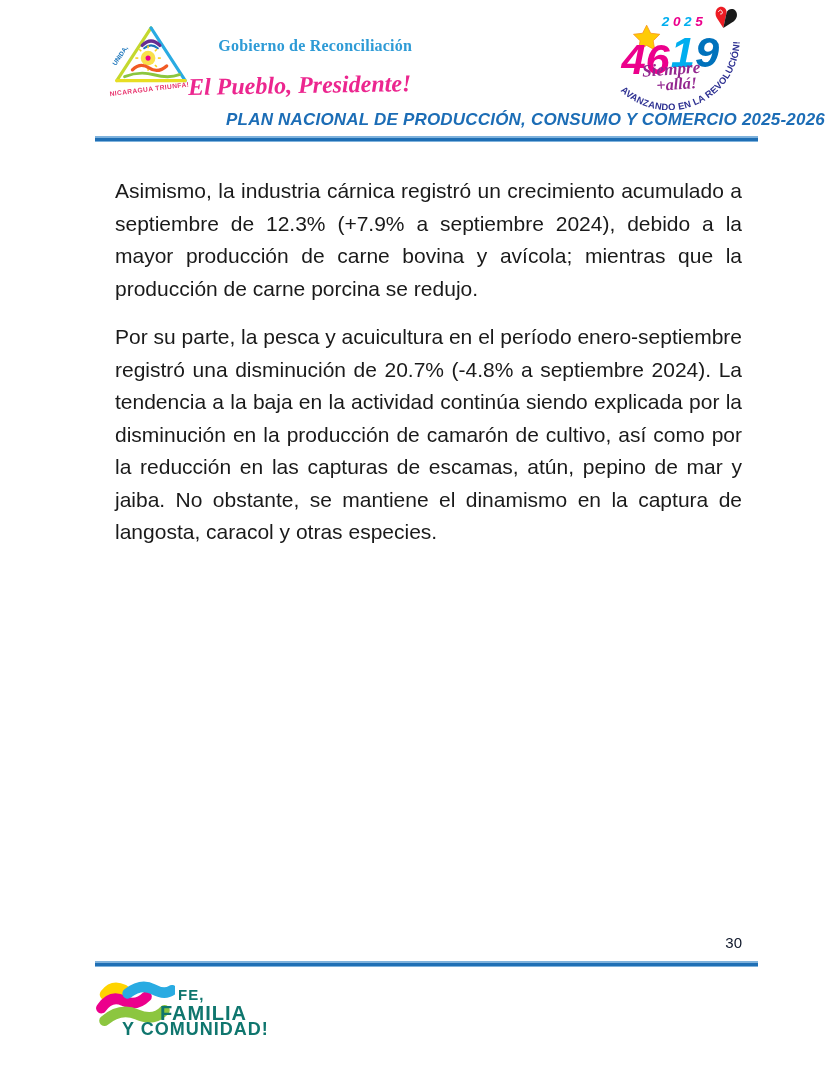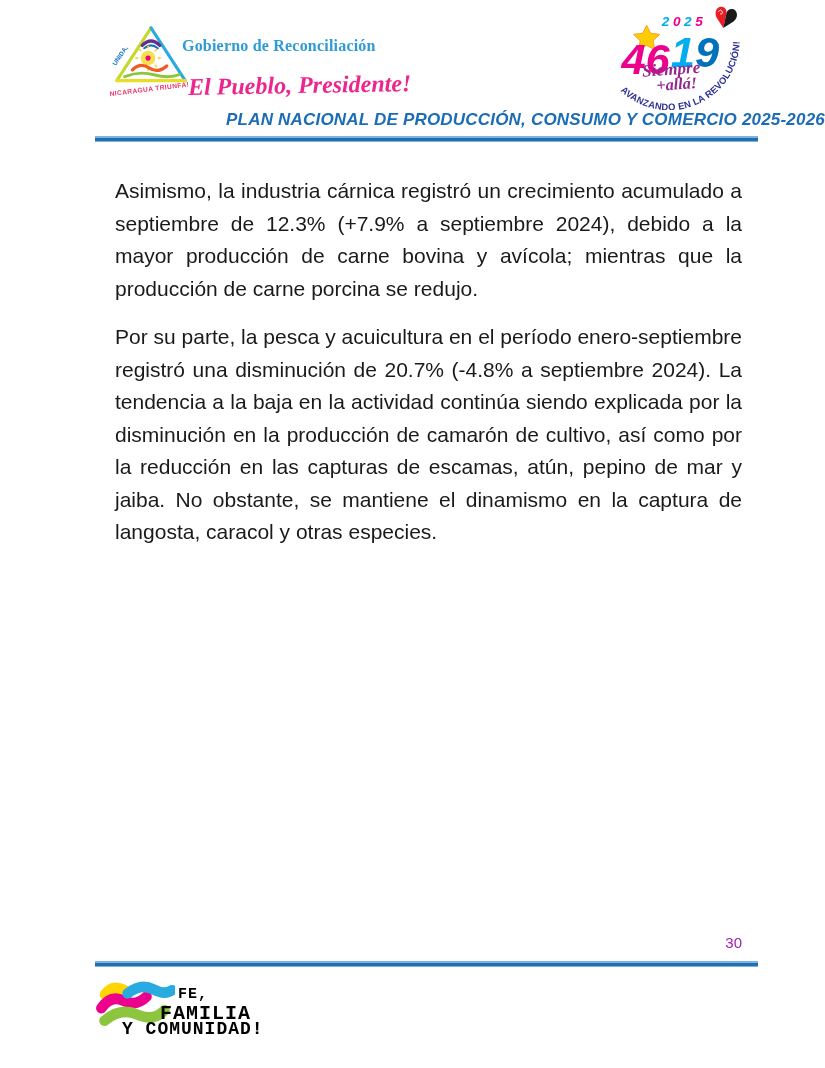--- a/index.html
+++ b/index.html
@@ -7,44 +7,44 @@
   .page {
     position:relative; width:825px; height:1068px; margin:0 auto;
     background:#ffffff; overflow:hidden;
     font-family:"Liberation Sans", sans-serif;
   }
   
   .gov-logo { position:absolute; left:104px; top:16px; width:300px; height:92px; }
   .gov-emblem { position:absolute; left:0; top:2px; }
   .gov-text { position:absolute; left:78px; top:20px; width:230px;
     font-family:"Liberation Serif", serif; font-weight:bold;
-    font-size:16px; line-height:19px; color:#2E9BD6; letter-spacing:.2px; }
+    font-size:16px; line-height:19px; color:#2E9BD6; letter-spacing:.2px;text-align:right; }
   .gov-slogan { position:absolute; left:84px; top:56px; width:230px;
     font-family:"Liberation Serif", serif; font-style:italic; font-weight:bold;
     font-size:24px; color:#EC268F; white-space:nowrap; transform:rotate(-1deg); }
   .anniv-logo { position:absolute; left:608px; top:6px; }
   .doc-title { position:absolute; left:0; top:110px; width:100%;
     text-align:right; font-weight:bold; font-style:italic;
     font-size:17px; color:#1C6DB6; letter-spacing:.2px; }
   .rule { position:absolute; left:95px; width:663px; height:6px;
     background:linear-gradient(to bottom,#7FB2DC 0 1.5px,#1F6FB5 1.5px 4.5px,#7FB2DC 4.5px 6px); }
   .header-rule { top:136px; }
   .footer-rule { top:961px; }
   
   .doc-body { position:absolute; left:115px; top:159px; width:627px;
     font-size:21px; line-height:32.5px; color:#1A1A1A;
     text-align:justify; text-align-last:left; }
   .doc-body p { margin:16px 0 9px 0; }
   
   .page-number { position:absolute; left:658px; top:934px; width:84px;
-    text-align:right; font-size:15px; color:#a21caf; }
+    text-align:right; font-size:15px; color:#0f172a; }
   .family-logo { position:absolute; left:95px; top:978px; width:230px; height:72px; }
   .family-waves { position:absolute; left:0; top:2px; }
-  .family-text { position:absolute; font-family:Liberation Mono, monospace;
-    font-weight:bold; color:#000000; letter-spacing:1px; white-space:nowrap; }
+  .family-text { position:absolute; font-family:Liberation Sans, sans-serif;
+    font-weight:bold; color:#0f766e; letter-spacing:1px; white-space:nowrap; }
   .family-line1 { left:83px; top:8px;  font-size:15px; }
   .family-line2 { left:65px; top:24px; font-size:20px; }
   .family-line3 { left:27px; top:41px; font-size:18px; }
 </style>
 </head>
 <body>
 
 <div class="page">
 
   <div class="gov-logo">

